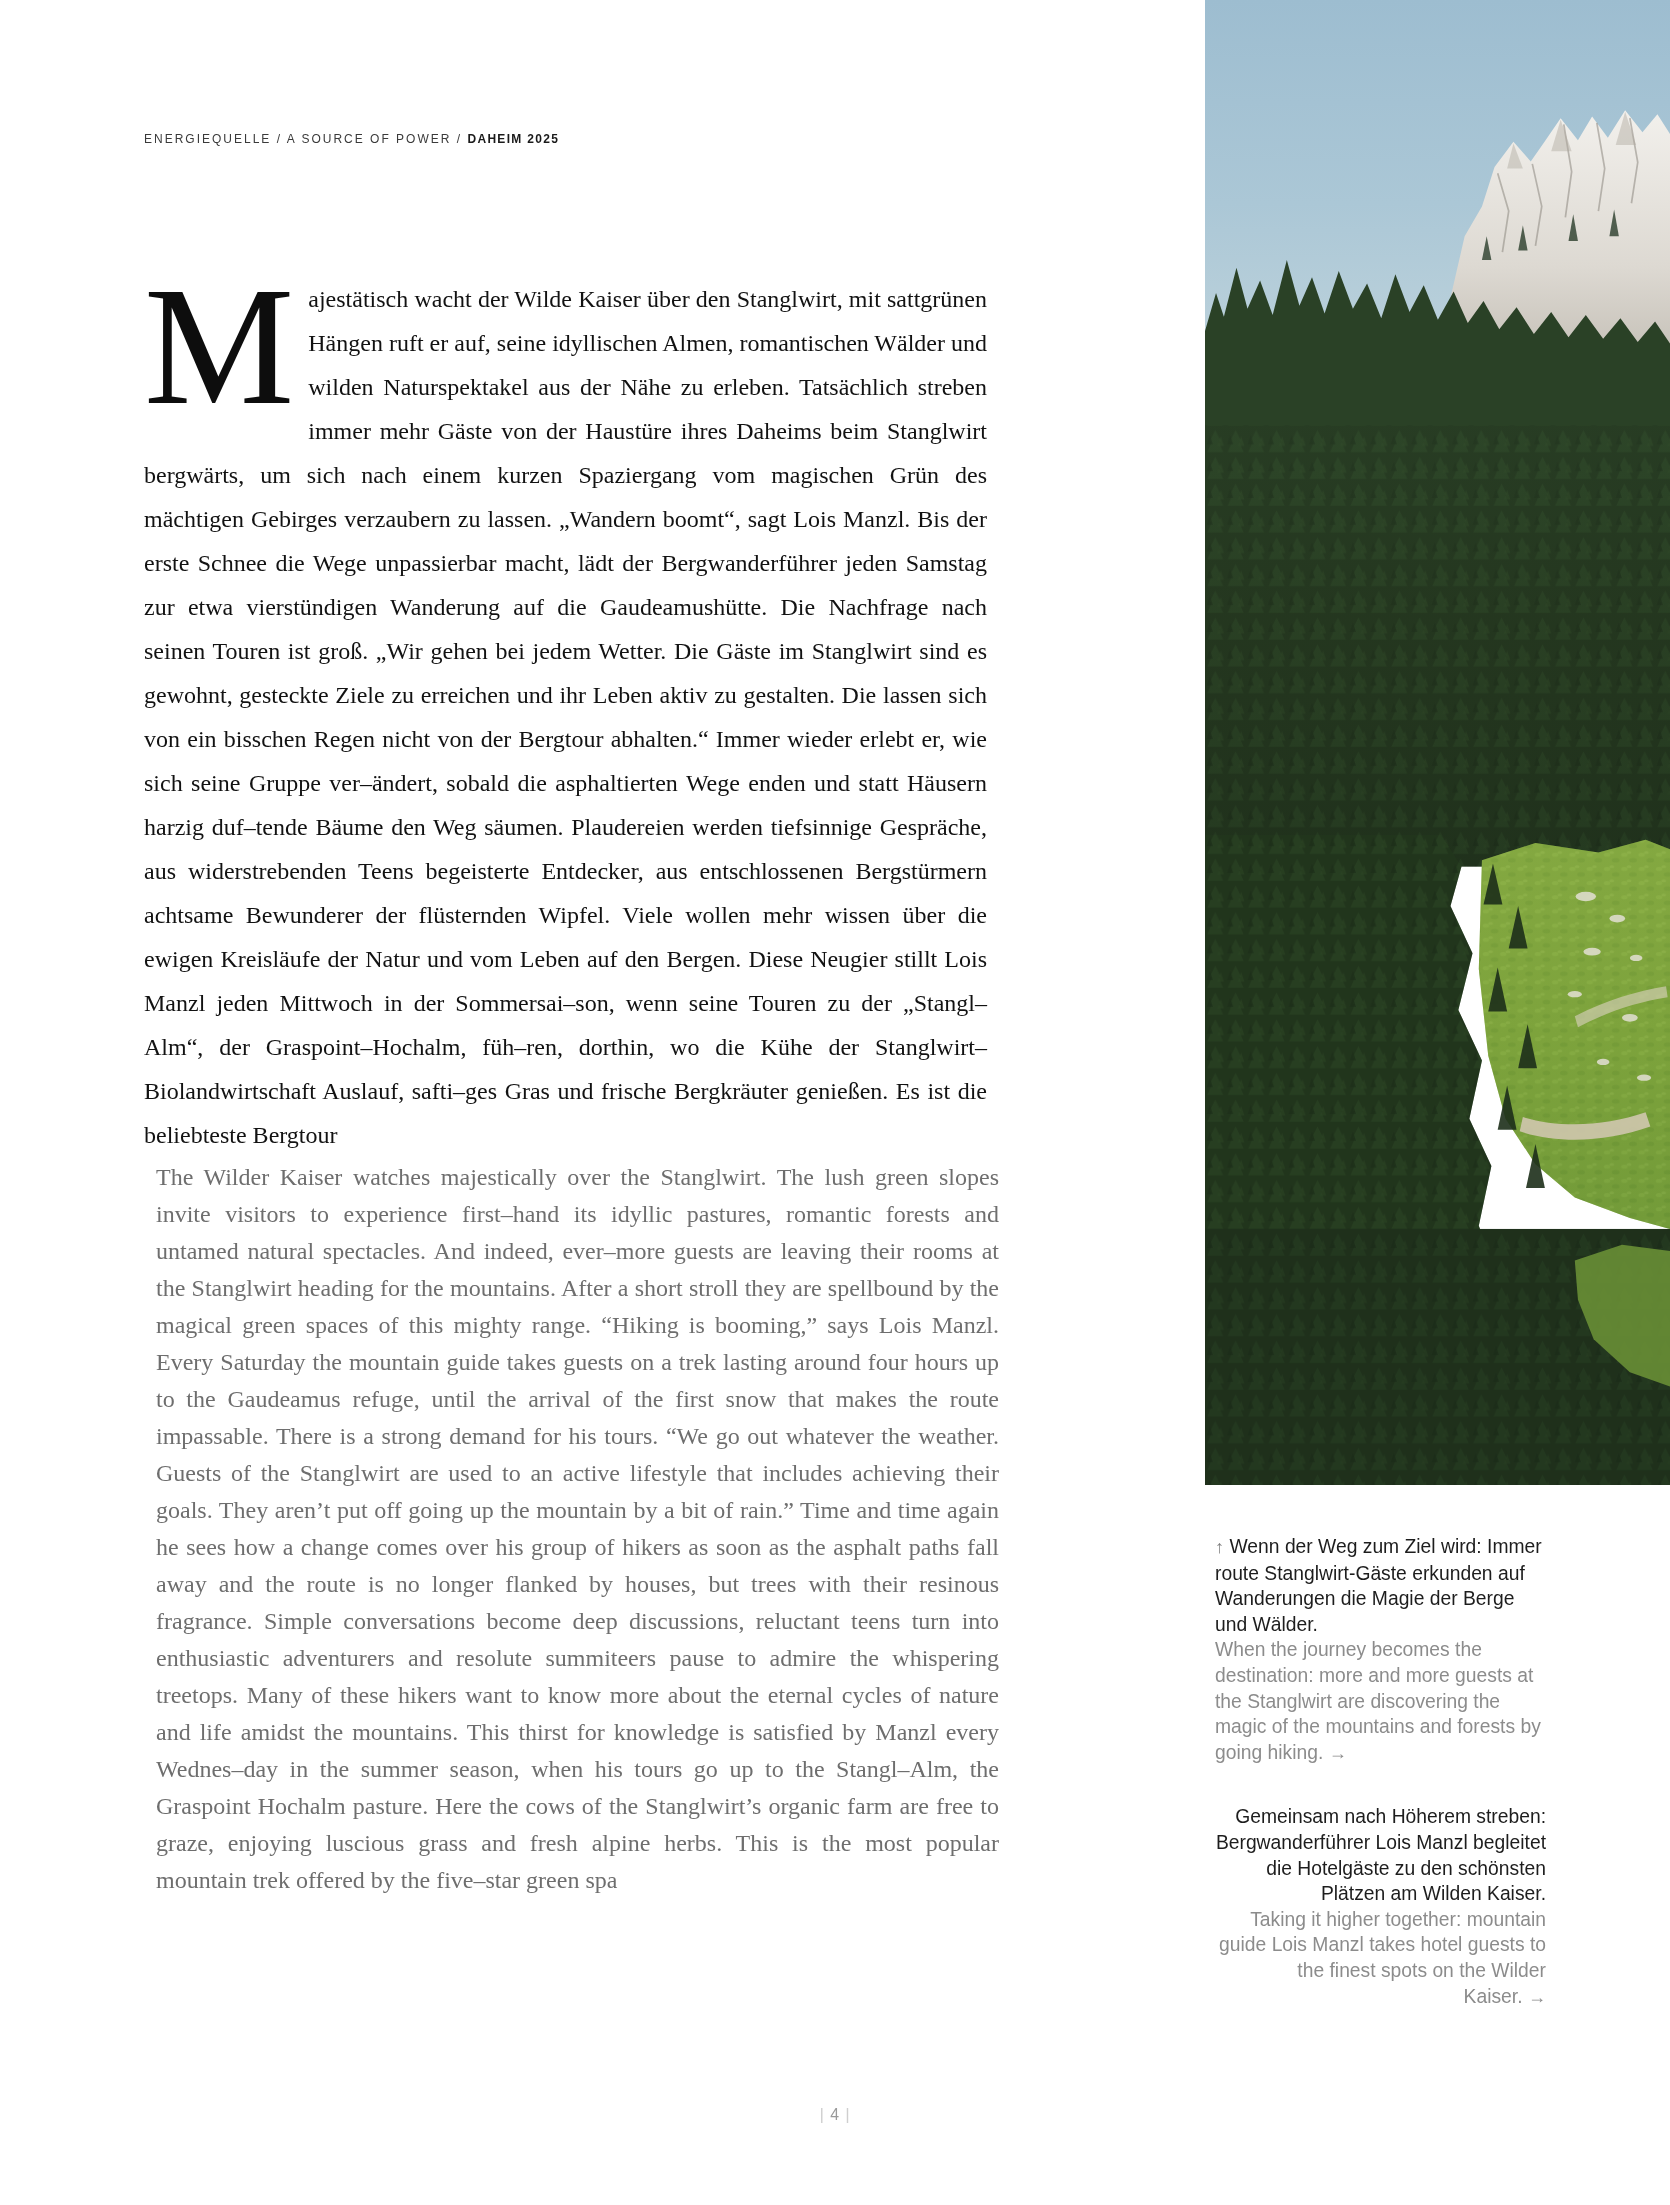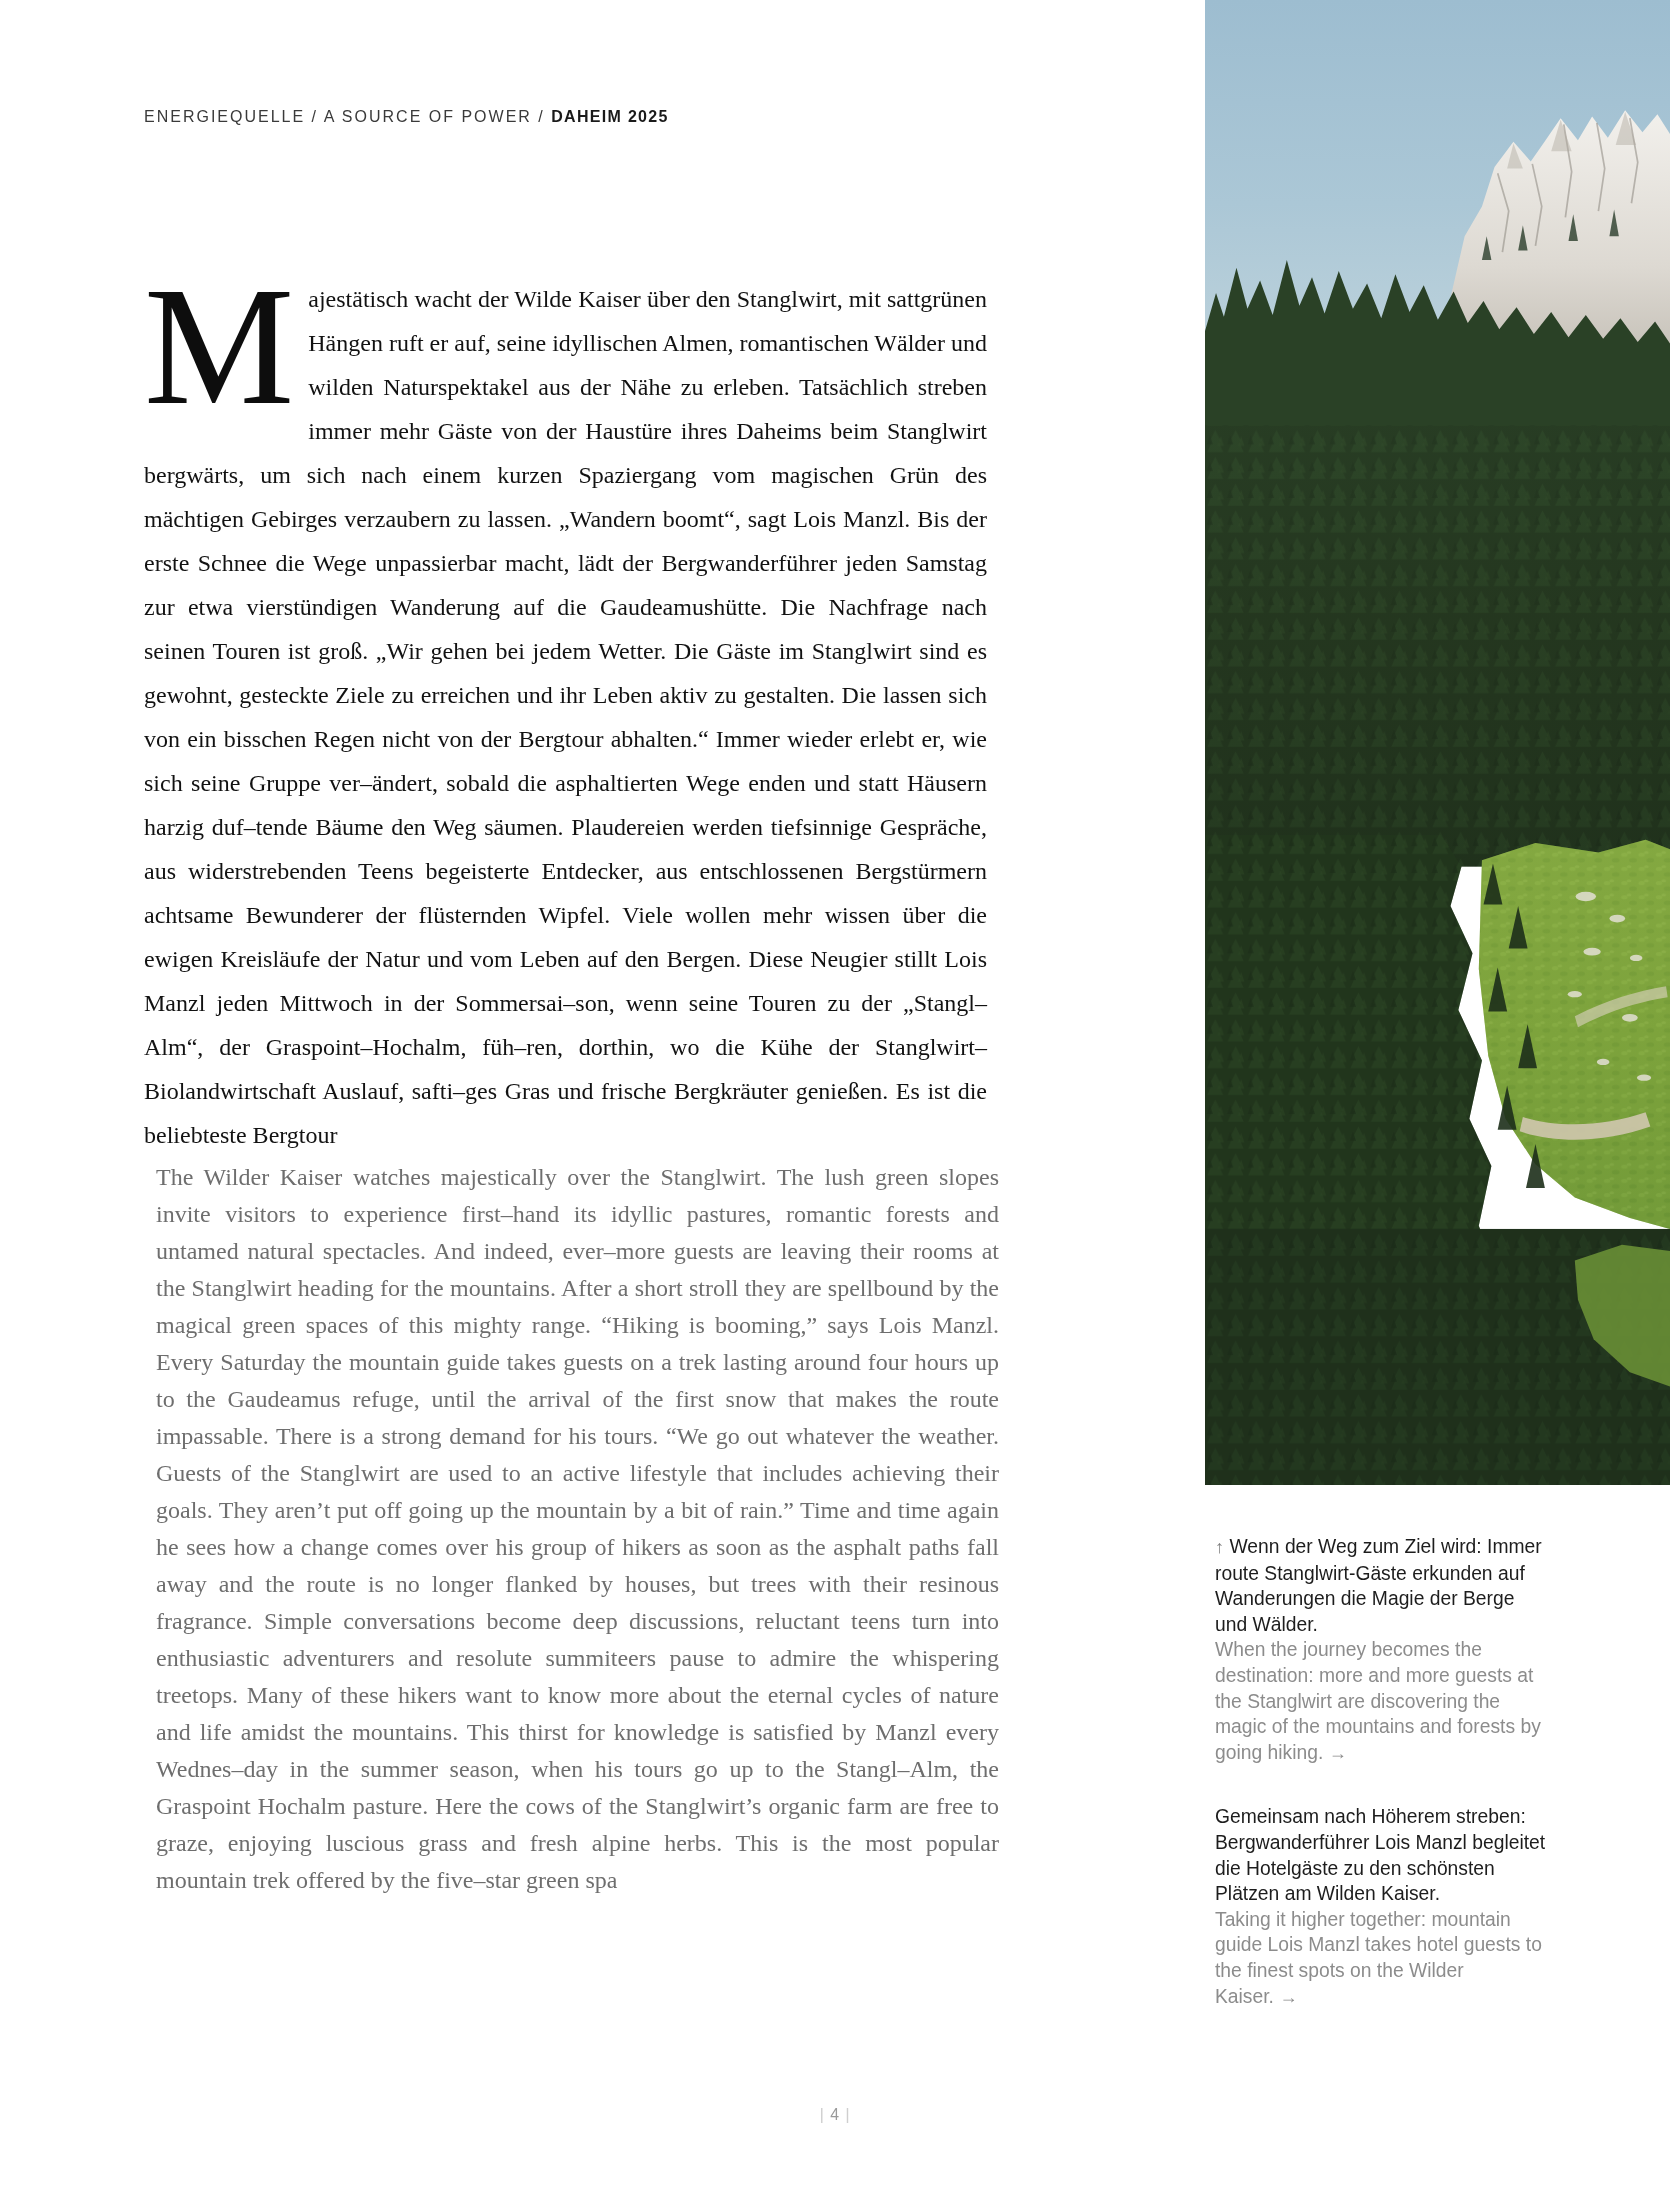--- a/index.html
+++ b/index.html
@@ -9,23 +9,23 @@
     background:#ffffff;
     font-family:"Liberation Serif", serif;
     overflow:hidden;
   }
 
   .page { position:relative; width:1670px; height:2205px; background:#fff; }
 
   
   .running-header {
     position:absolute;
-    left:144px; top:108px;
+    left:144px; top:132px;
     font-family:"Liberation Sans", sans-serif;
-    font-size:16px;
+    font-size:12px;
     letter-spacing:2px;
     color:#2f2f2f;
     white-space:nowrap;
   }
   .running-header .hdr-light { font-weight:400; color:#3a3a3a; }
   .running-header .hdr-sep   { font-weight:400; color:#3a3a3a; }
   .running-header .hdr-bold  { font-weight:700; color:#1a1a1a; letter-spacing:1.3px; }
 
   
   .text-column {
@@ -78,21 +78,21 @@
   .photo svg { display:block; width:100%; height:100%; }
 
   
   .captions {
     position:absolute;
     left:1215px; top:1534px;
     width:331px;
     font-family:"Liberation Sans", sans-serif;
   }
   .caption-block { margin-bottom:38px; }
-  .caption-block:last-child { margin-bottom:0; }
+  .caption-block:last-child { margin-bottom:0;text-align:right; }
 
   .cap-de {
     font-size:19.3px;
     line-height:25.6px;
     color:#1d1d1d;
     font-weight:400;
   }
   .cap-en {
     font-size:19.3px;
     line-height:25.6px;

